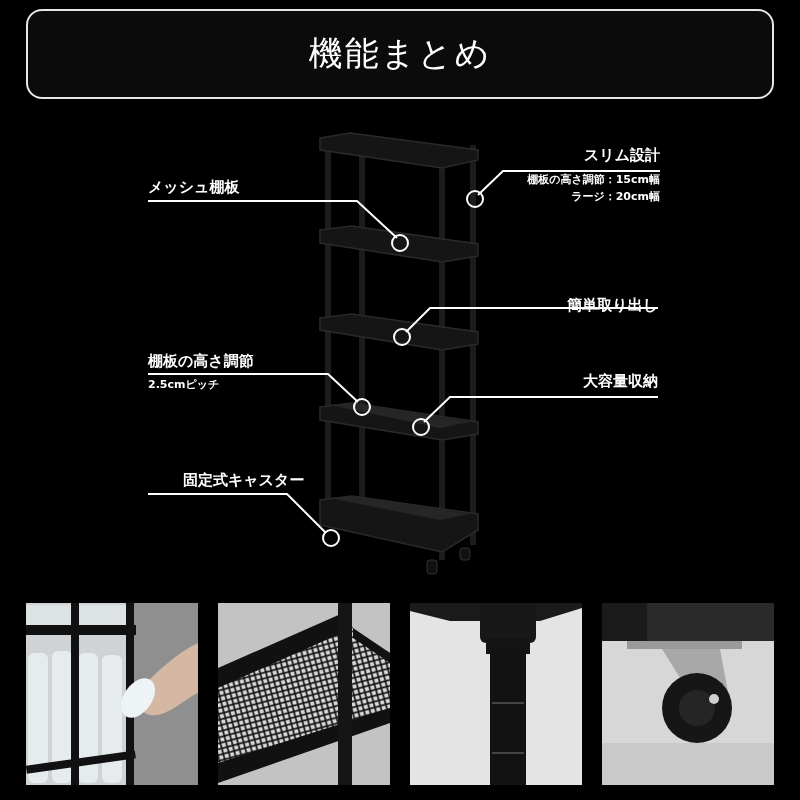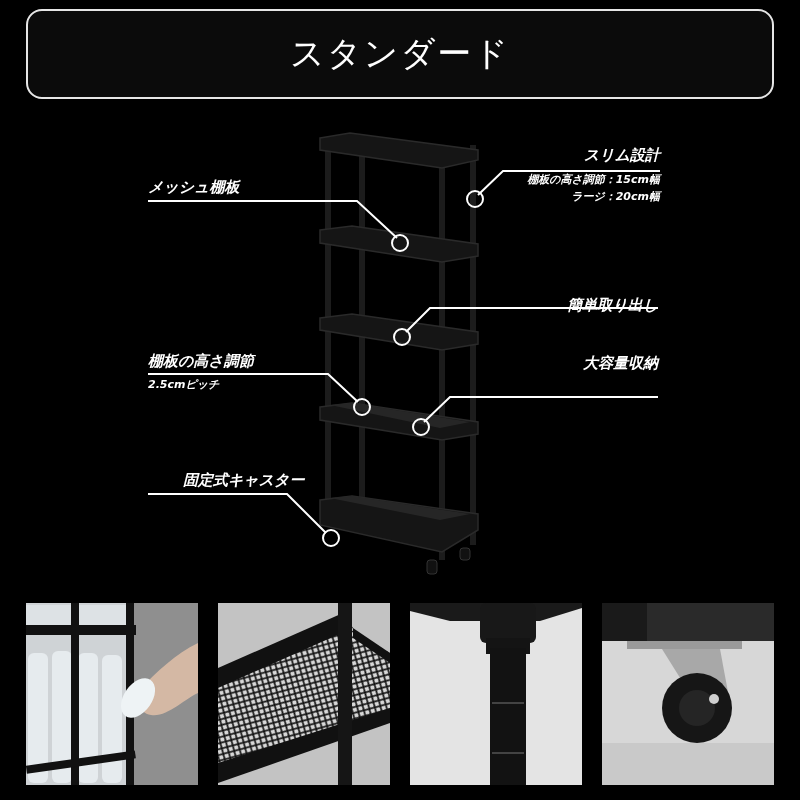--- a/index.html
+++ b/index.html
@@ -4,33 +4,33 @@
 <style>
   html, body { margin:0; padding:0; }
   body { width:800px; height:800px; background:#000; position:relative; overflow:hidden;
          font-family:"DejaVu Sans", sans-serif; color:#fff; }
   .header-box { position:absolute; left:26px; top:9px; width:748px; height:90px;
                 border:2px solid #e6e6e6; border-radius:16px; background:#0b0b0b; box-sizing:border-box;
                 display:flex; align-items:center; justify-content:center; }
   .header-title { font-size:34px; letter-spacing:2px; font-weight:400; color:#fff; }
 
   .rack { position:absolute; left:0; top:0; width:800px; height:600px; }
-  .label { position:absolute; white-space:nowrap;font-style:italic; }
+  .label { position:absolute; white-space:nowrap; }
   .label .main { font-size:15px; font-weight:700; color:#fff; }
   .label .sub { font-size:11px; color:#fff; line-height:17px; font-weight:700; }
   .right { text-align:right; }
 
   .photos { position:absolute; top:603px; left:0; width:800px; height:182px; }
   .photo { position:absolute; top:0; width:172px; height:182px; overflow:hidden; }
 </style>
 </head>
 <body>
 
 <div class="header-box">
-  <span class="header-title">スタンダード</span>
+  <span class="header-title">機能まとめ</span>
 </div>
 
 <svg class="rack" viewBox="0 0 800 600" xmlns="http://www.w3.org/2000/svg">
   <g stroke="#1c1c1c" stroke-width="6" fill="none">
 
     <line x1="328" y1="138" x2="328" y2="520"></line>
     <line x1="362" y1="138" x2="362" y2="505"></line>
 
     <line x1="442" y1="152" x2="442" y2="560"></line>
     <line x1="473" y1="145" x2="473" y2="545"></line>
@@ -89,21 +89,21 @@
 <div class="label right" style="right:142px; top:296px;">
   <div class="main">簡単取り出し</div>
 </div>
 
 <div class="label" style="left:148px; top:352px;">
   <div class="main">棚板の高さ調節</div>
   <div style="height:5px"></div>
   <div class="sub">2.5cmピッチ</div>
 </div>
 
-<div class="label right" style="right:142px; top:354px;">
+<div class="label right" style="right:142px; top:372px;">
   <div class="main">大容量収納</div>
   <div style="height:6px"></div>
 </div>
 
 <div class="label" style="left:148px; top:471px;padding-left:35px;">
   <div class="main">固定式キャスター</div>
 </div>
 
 <div class="photos">
 

